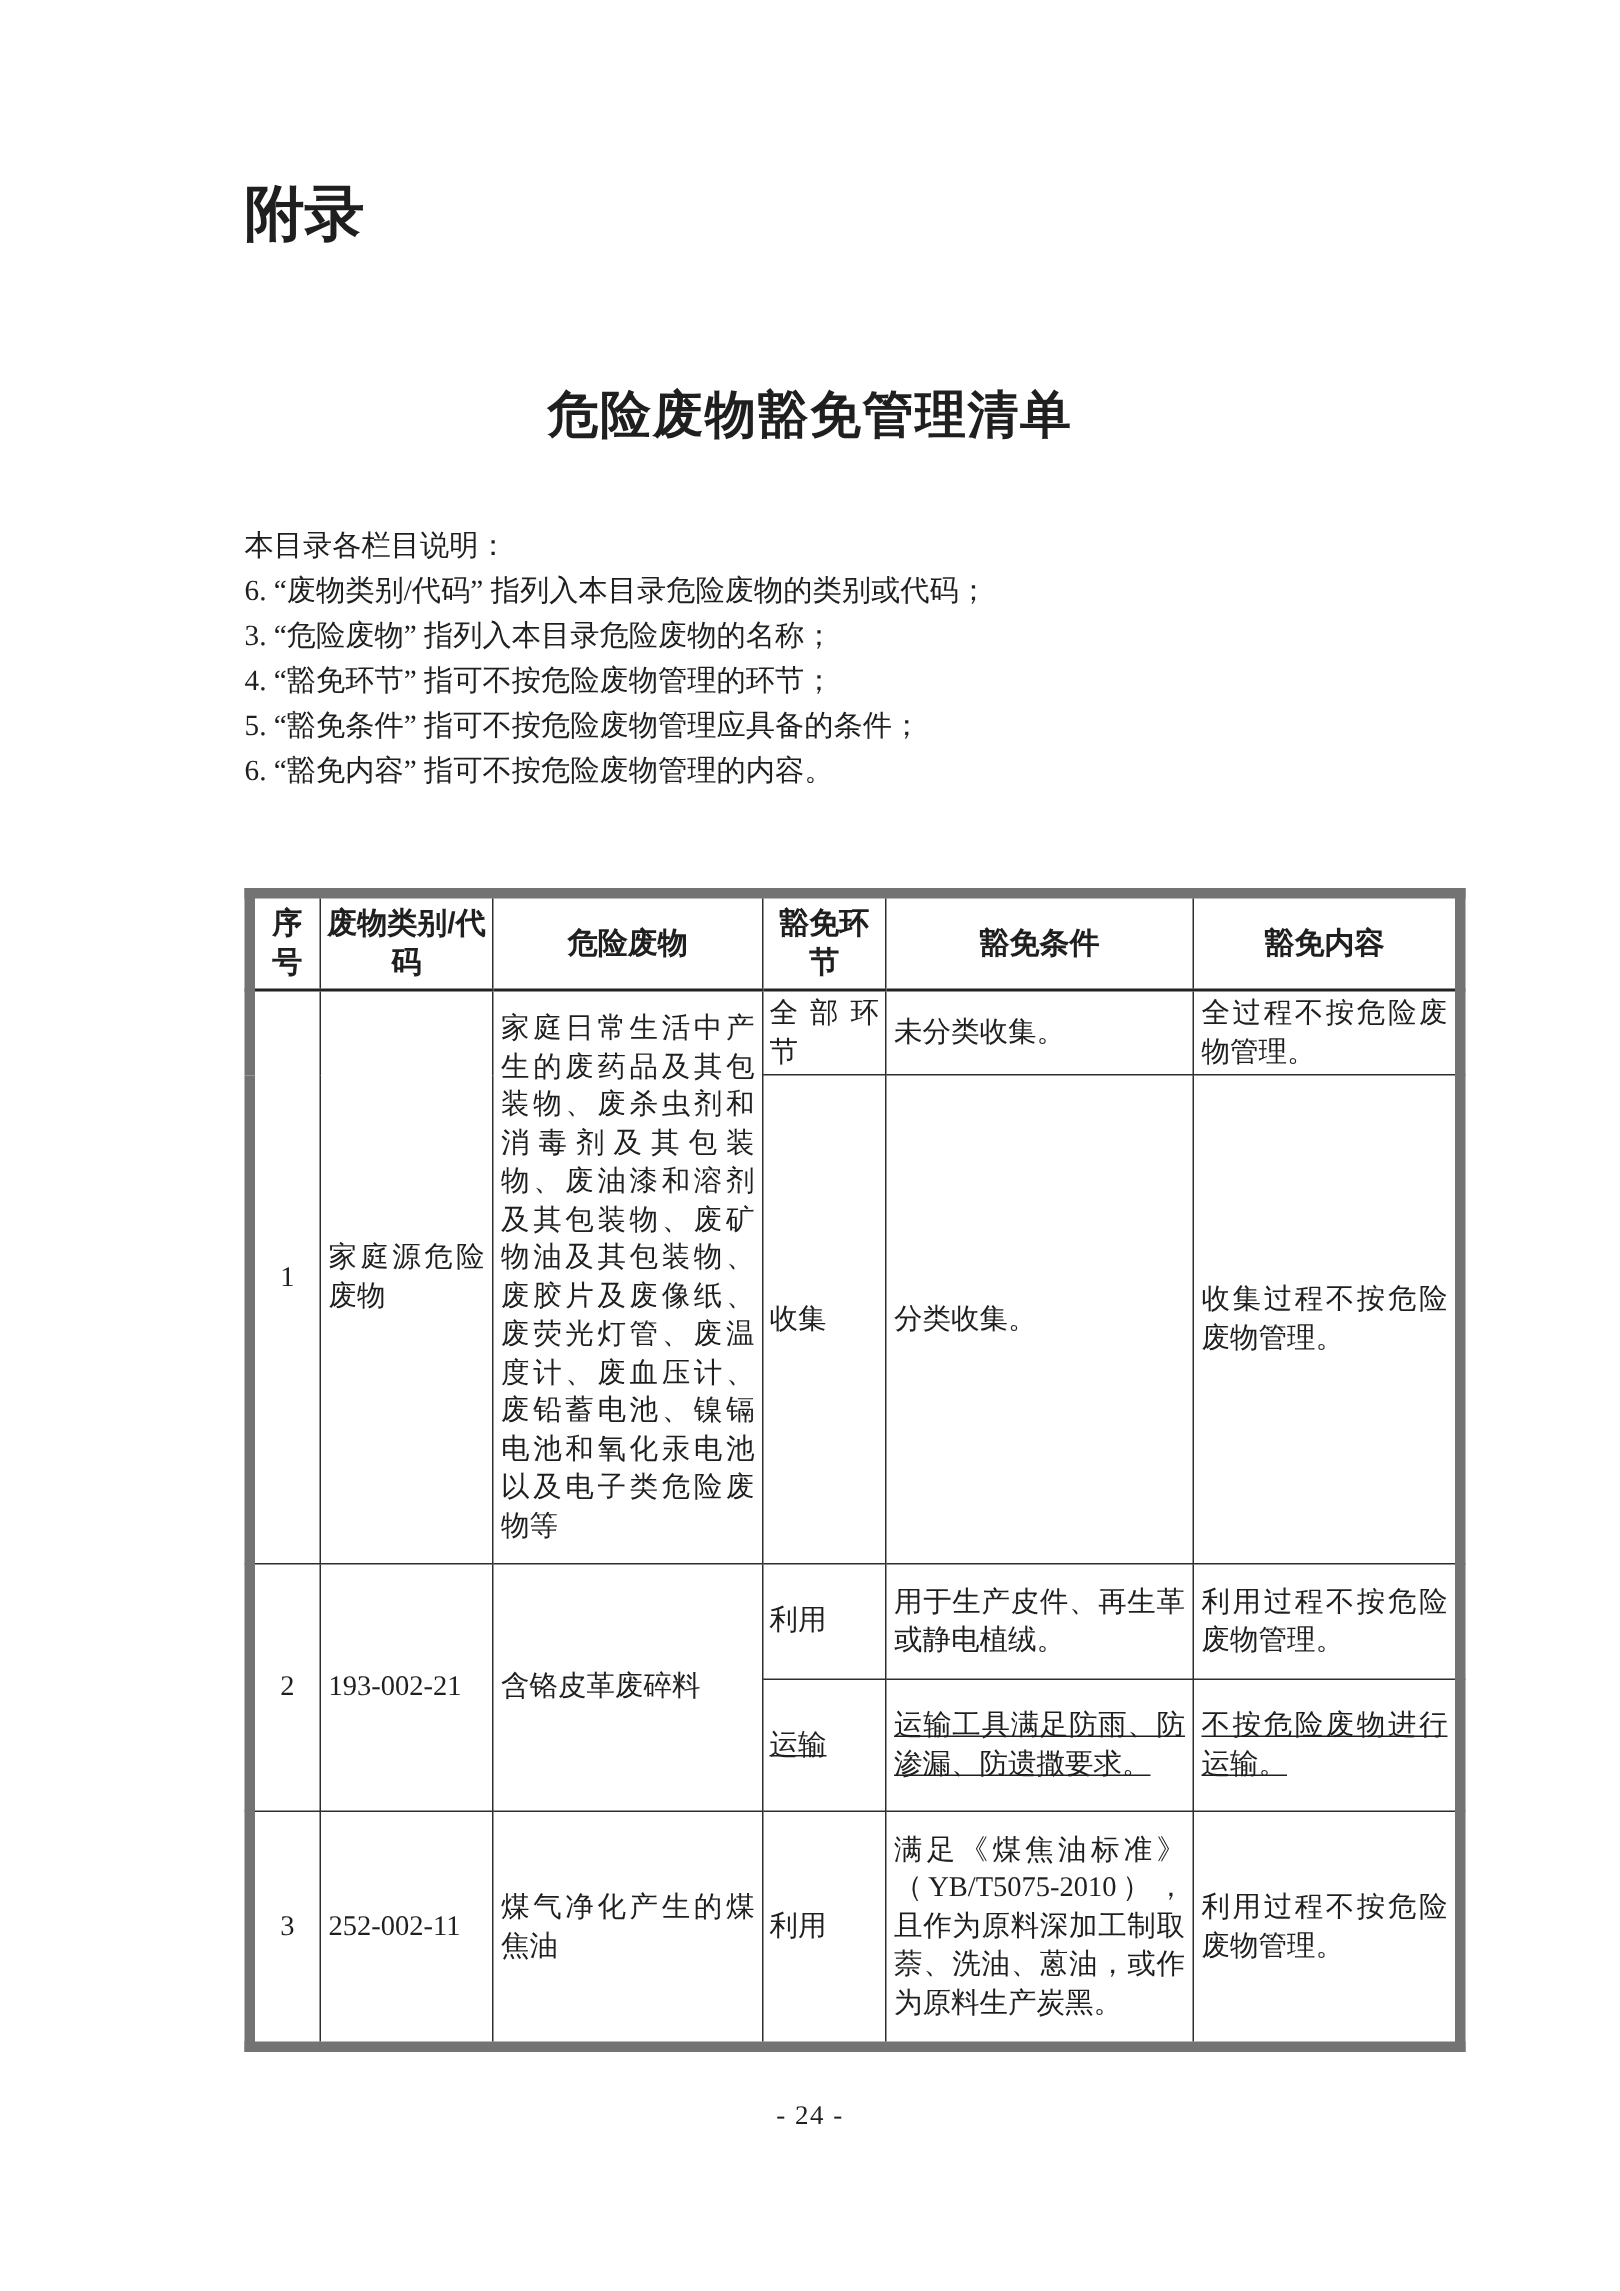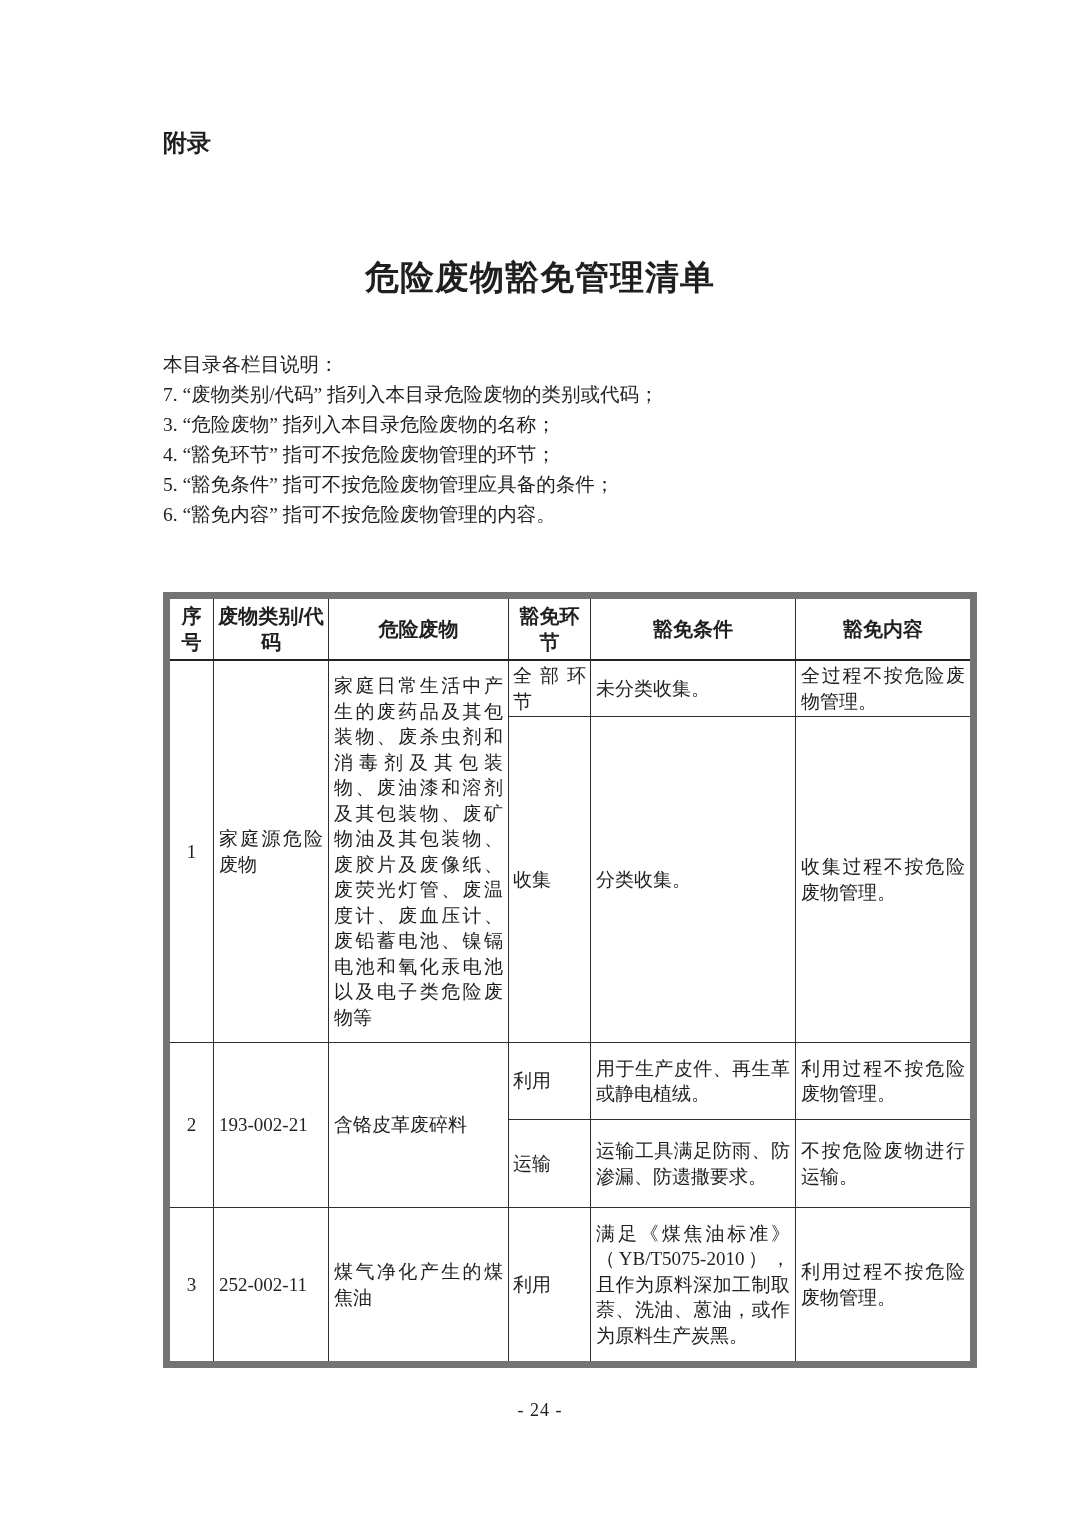--- a/index.html
+++ b/index.html
@@ -11,21 +11,21 @@
   }
   .sheet {
     position: relative;
     width: 1080px; height: 1527px;
     background: #ffffff;
     overflow: hidden;
   }
   .appendix {
     position: absolute; left: 163px; top: 122px;
     font-family: Liberation Sans, sans-serif;
-    font-weight: bold; font-size: 24px; line-height: 42px;
+    font-weight: bold; font-size: 40px; line-height: 42px;
   }
   .doc-title {
     position: absolute; left: 0; right: 0; top: 238px;
     text-align: center;
     font-family: "Liberation Sans", "DejaVu Sans", sans-serif;
     font-weight: bold; font-size: 34px; line-height: 46px;
     letter-spacing: 1px;
     margin-top: 16px;
   }
   .notes {
@@ -61,41 +61,41 @@
   .c-serial { text-align: center !important; }
   .c-stage  { text-align: left; margin-left: 33px; }
   .c-cat    { padding: 2px 5px !important; }
   .c-waste  { padding: 2px 5px !important; }
   .c-cond   { padding: 2px 5px !important; }
   .c-cont   { padding: 2px 5px !important; }
   tr.h-head { height: 48px; }
   tr.h-r1a  { height: 52px; }
   tr.h-r1b  { height: 326px; }
   tr.h-r2a  { height: 77px; }
-  tr.h-r2b  { height: 88px; }
+  tr.h-r2b  { height: 88px; text-decoration: underline; }
   tr.h-r3   { height: 157px; }
   .page-num {
     position: absolute; left: 0; right: 0; top: 1400px;
     text-align: center;
     font-size: 18px;
     letter-spacing: 1px;
   }
 </style>
 </head>
 <body>
 
 <div class="sheet">
 
   <div class="appendix">附录</div>
 
   <div class="doc-title">危险废物豁免管理清单</div>
 
   <div class="notes">
     <p>本目录各栏目说明：</p>
-    <p>7. “废物类别/代码” 指列入本目录危险废物的类别或代码；</p>
+    <p>6. “废物类别/代码” 指列入本目录危险废物的类别或代码；</p>
     <p>3. “危险废物” 指列入本目录危险废物的名称；</p>
     <p>4. “豁免环节” 指可不按危险废物管理的环节；</p>
     <p>5. “豁免条件” 指可不按危险废物管理应具备的条件；</p>
     <p>6. “豁免内容” 指可不按危险废物管理的内容。</p>
   </div>
 
   <div class="table-wrap">
     <table class="exemption">
       <colgroup>
         <col style="width:47px">

